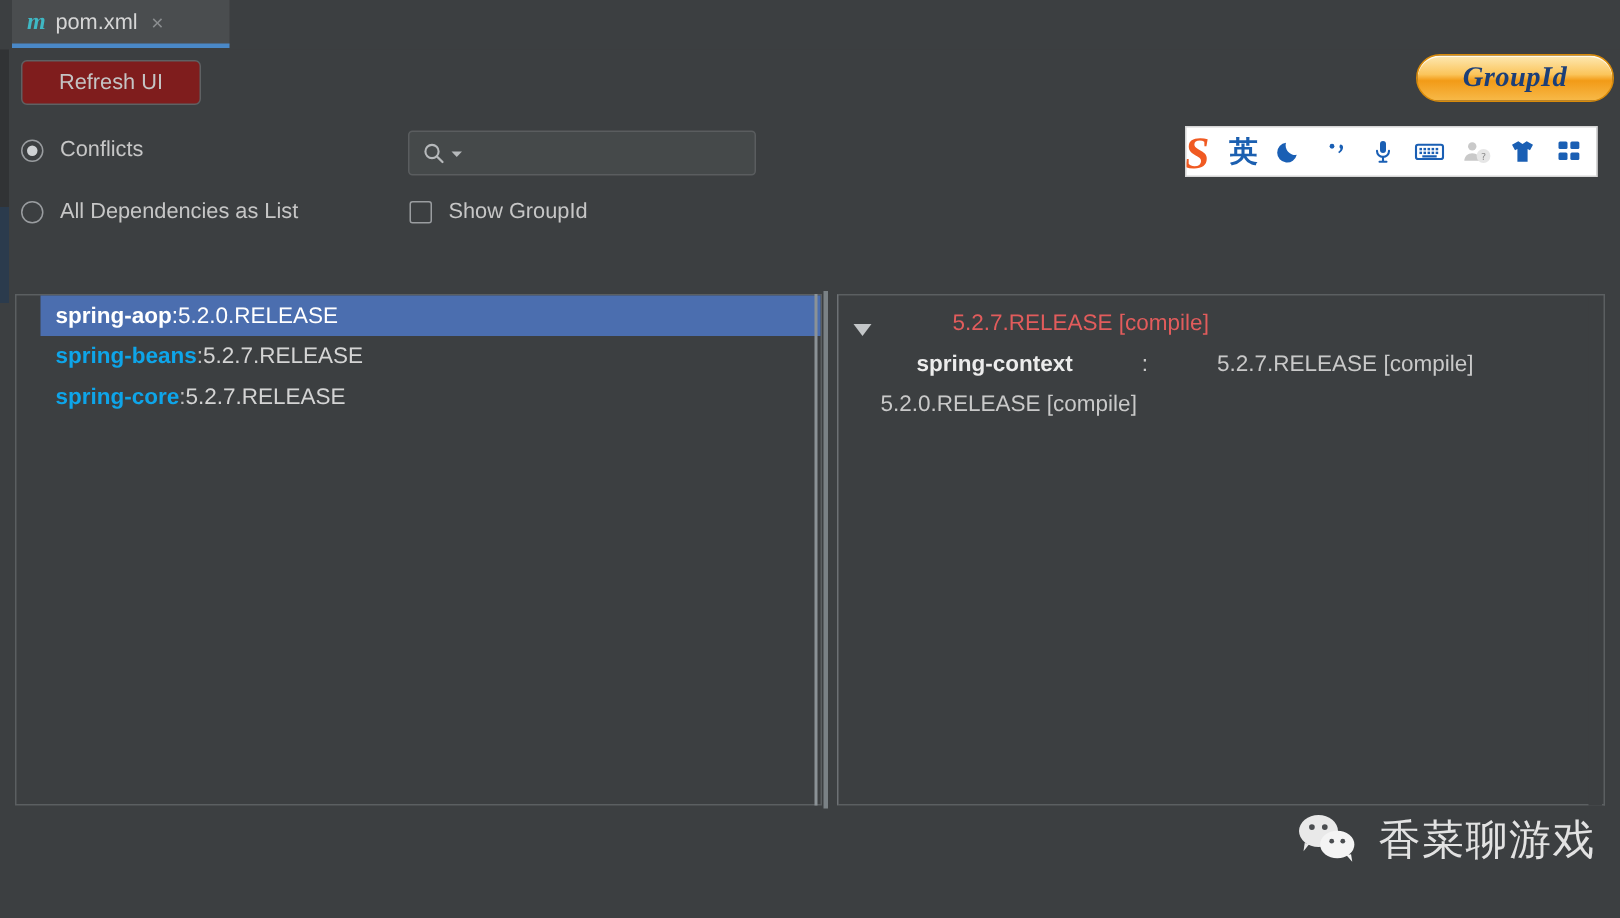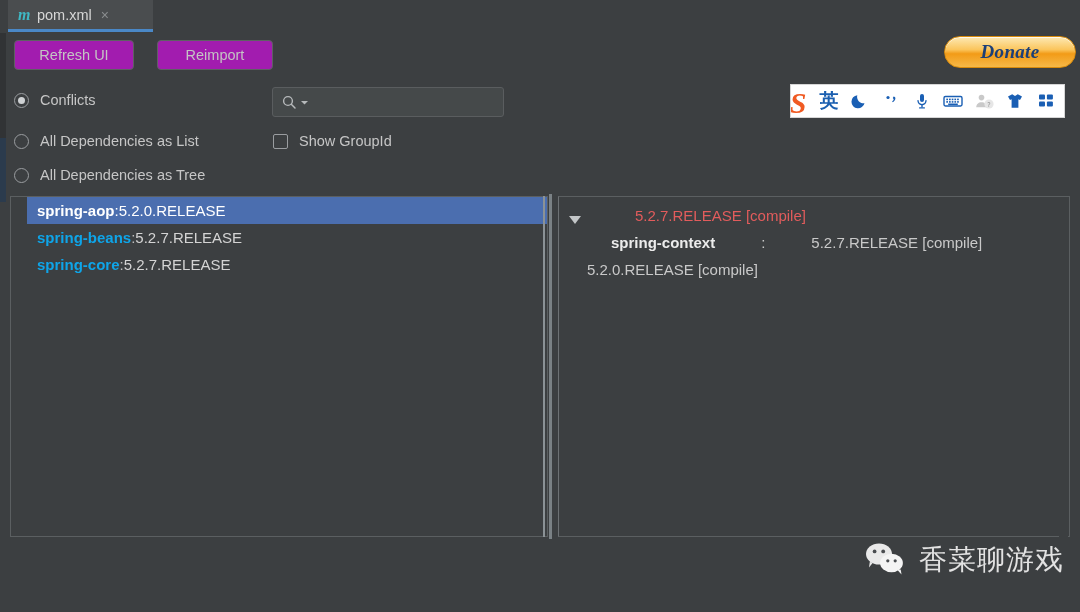--- a/index.html
+++ b/index.html
@@ -28,21 +28,21 @@
     font-family:"Liberation Serif","DejaVu Serif",serif;
     font-style:italic;font-weight:bold;font-size:16px;color:#3fb8c4;
     line-height:1;letter-spacing:-.5px;
   }
   .tab-title{font-size:14.5px;color:#d6d6d6;white-space:nowrap;}
   .tab-close{font-size:14px;color:#8a8d8f;margin-left:2px;line-height:1;}
 
   
   .btn{
     position:absolute;height:30px;border:1px solid #5e6163;border-radius:4px;
-    background:#a21caf;color:#c4c4c4;font-size:14.5px;
+    background:#7f1d1d;color:#c4c4c4;font-size:14.5px;
     display:flex;align-items:center;justify-content:center;
     box-sizing:border-box;cursor:pointer;
   }
   #btn-refresh{left:14px;top:40px;width:120px;}
   #btn-reimport{left:157px;top:40px;width:116px;}
 
   
   .radio-row{position:absolute;display:flex;align-items:center;gap:11px;cursor:pointer;}
   #row-conflicts{left:14px;top:92px;}
   #row-list{left:14px;top:133px;}
@@ -148,24 +148,23 @@
   <div class="tabbar">
     <div class="tab">
       <span class="mvn-icon">m</span>
       <span class="tab-title">pom.xml</span>
       <span class="tab-close">×</span>
     </div>
     <div class="tab-underline"></div>
   </div>
 
   <div class="btn" id="btn-refresh">Refresh UI</div>
-  <div class="btn" id="btn-reimport">Reimport</div>
 
   <div class="donate">
-    <span>Donate</span>
+    <span>GroupId</span>
   </div>
 
   <div class="ime">
     <div class="ime-logo">S</div>
     <div class="ime-items">
 
       <div class="ime-item">
         <span class="ime-cn">英</span>
       </div>
 
@@ -236,24 +235,20 @@
   </div>
 
   <div class="radio-row" id="row-conflicts">
     <span class="radio sel"></span>
     <span class="opt-label">Conflicts</span>
   </div>
   <div class="radio-row" id="row-list">
     <span class="radio"></span>
     <span class="opt-label">All Dependencies as List</span>
   </div>
-  <div class="radio-row" id="row-tree">
-    <span class="radio"></span>
-    <span class="opt-label">All Dependencies as Tree</span>
-  </div>
 
   <div class="check-row">
     <span class="checkbox"></span>
     <span class="opt-label">Show GroupId</span>
   </div>
 
   <div class="search">
     <svg width="17" height="17" viewBox="0 0 17 17" aria-hidden="true">
       <circle cx="7" cy="7" r="4.4" fill="none" stroke="#b6b9bb" stroke-width="1.4"></circle>
       <line x1="10.3" y1="10.3" x2="14" y2="14" stroke="#b6b9bb" stroke-width="1.5" stroke-linecap="round"></line>

